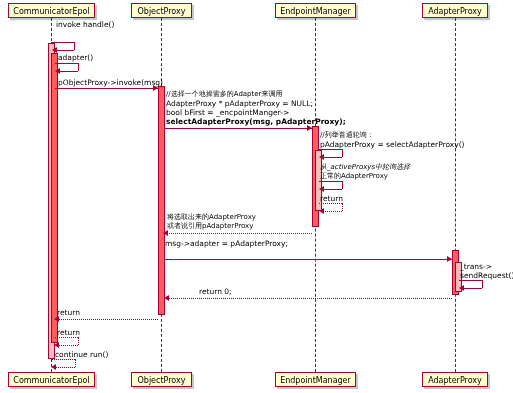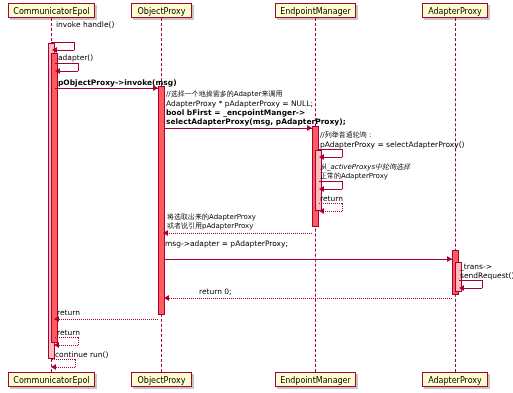--- a/index.html
+++ b/index.html
@@ -128,27 +128,27 @@
   <div class="vline" style="left:74px;top:42px;height:8px;"></div>
   <div class="msgline" style="left:56px;top:50px;width:18px;"></div>
   <div class="arrow left" style="left:52px;top:47px;"></div>
 
   <div class="label" style="left:58px;top:53px;">adapter()</div>
   <div class="msgline" style="left:55px;top:63px;width:23px;"></div>
   <div class="vline" style="left:78px;top:63px;height:8px;"></div>
   <div class="msgline" style="left:58px;top:71px;width:20px;"></div>
   <div class="arrow left" style="left:55px;top:68px;"></div>
 
-  <div class="label" style="left:58px;top:78px;font-weight:bold;">pObjectProxy-&gt;invoke(msg)</div>
+  <div class="label" style="left:58px;top:78px;">pObjectProxy-&gt;invoke(msg)</div>
   <div class="msgline" style="left:55px;top:88px;width:103px;"></div>
   <div class="arrow right" style="left:153px;top:85px;"></div>
 
   <div class="label cjk" style="left:166px;top:90px;">//选择一个地操需多的Adapter来调用</div>
   <div class="label" style="left:166px;top:99px;">AdapterProxy * pAdapterProxy = NULL;</div>
-  <div class="label" style="left:166px;top:108px;font-weight:bold;">bool bFirst = _encpointManger-&gt;</div>
+  <div class="label" style="left:166px;top:108px;">bool bFirst = _encpointManger-&gt;</div>
   <div class="label" style="left:166px;top:117px;font-weight:bold;">selectAdapterProxy(msg, pAdapterProxy);</div>
   <div class="msgline" style="left:165px;top:128px;width:147px;"></div>
   <div class="arrow right" style="left:307px;top:125px;"></div>
 
   <div class="label cjk" style="left:320px;top:131px;">//列举普通轮询：</div>
   <div class="label" style="left:320px;top:140px;">pAdapterProxy = selectAdapterProxy()</div>
   <div class="msgline" style="left:319px;top:149px;width:23px;"></div>
   <div class="vline" style="left:342px;top:149px;height:8px;"></div>
   <div class="msgline" style="left:322px;top:157px;width:20px;"></div>
   <div class="arrow left" style="left:319px;top:154px;"></div>

